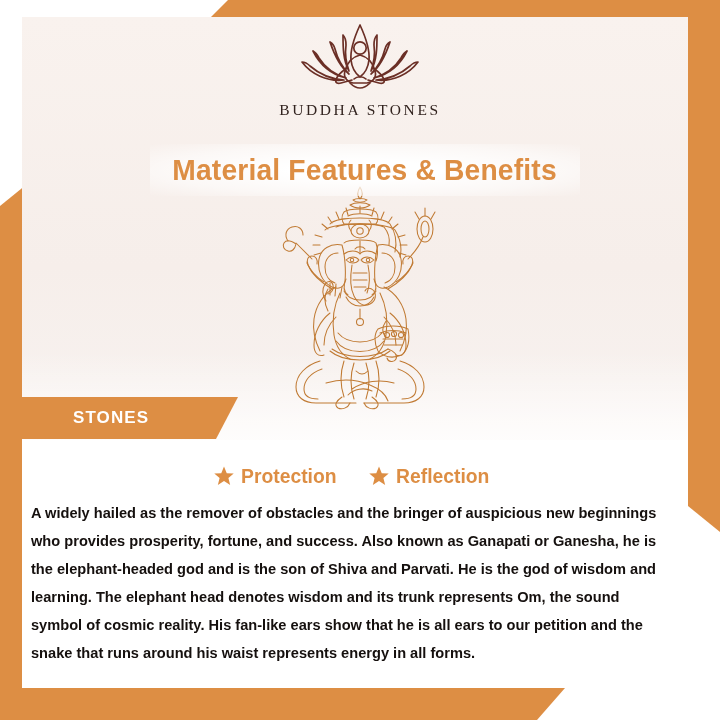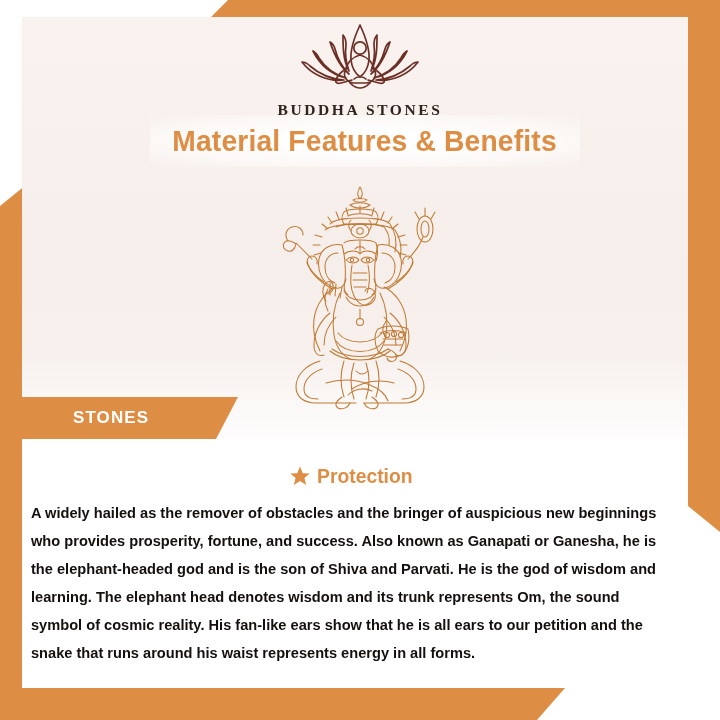--- a/index.html
+++ b/index.html
@@ -52,26 +52,26 @@
   #logo-wrap {
     position: absolute; left: 0; right: 0; top: 22px;
     display: flex; flex-direction: column; align-items: center;
     z-index: 4;
   }
   #logo-mark { width: 148px; height: 72px; display: block; }
   #logo-text {
     margin-top: 7px;
     font-family: "Liberation Serif", serif;
     font-size: 15.5px; letter-spacing: 2.6px;
-    color: #32231f; font-weight: 700;
+    color: #32231f; font-weight: 400;
   }
 
   
   #title-band {
-    position: absolute; left: 150px; top: 115px; width: 430px; height: 52px;
+    position: absolute; left: 150px; top: 144px; width: 430px; height: 52px;
     background: radial-gradient(ellipse at center, #ffffff 25%, rgba(255,255,255,.55) 68%, rgba(255,255,255,0) 100%);
     display: flex; align-items: center; justify-content: center;
     z-index: 4;
   }
   #title-text {
     font-family: "Liberation Sans Narrow","Liberation Sans", sans-serif;
     font-weight: 700; font-size: 30px; color: #dd8e44;
     letter-spacing: .2px; white-space: nowrap;
     transform: scaleX(.94); transform-origin: center;
   }
@@ -287,20 +287,28 @@
 
       <div class="feature">
         <span class="star-icon">
           <svg viewBox="0 0 24 24" xmlns="http://www.w3.org/2000/svg">
             <path fill="#dd8e44" d="M12 1.6 L15 8.9 L22.6 9.3 L16.8 14.2 L18.7 21.7 L12 17.5 L5.3 21.7 L7.2 14.2 L1.4 9.3 L9 8.9 Z"></path>
           </svg>
         </span>
         <span class="feature-label">Protection</span>
       </div>
 
+      <div class="feature">
+        <span class="star-icon">
+          <svg viewBox="0 0 24 24" xmlns="http://www.w3.org/2000/svg">
+            <path fill="#dd8e44" d="M12 1.6 L15 8.9 L22.6 9.3 L16.8 14.2 L18.7 21.7 L12 17.5 L5.3 21.7 L7.2 14.2 L1.4 9.3 L9 8.9 Z"></path>
+          </svg>
+        </span>
+        <span class="feature-label">Reflection</span>
+      </div>
 
 
     </div>
 
     <p id="body-text">A widely hailed as the remover of obstacles and the bringer of auspicious new beginnings who provides prosperity, fortune, and success. Also known as Ganapati or Ganesha, he is the elephant-headed god and is the son of Shiva and Parvati. He is the god of wisdom and learning. The elephant head denotes wisdom and its trunk represents Om, the sound symbol of cosmic reality. His fan-like ears show that he is all ears to our petition and the snake that runs around his waist represents energy in all forms.</p>
   </div>
 
 </div>
 
 </body></html>

